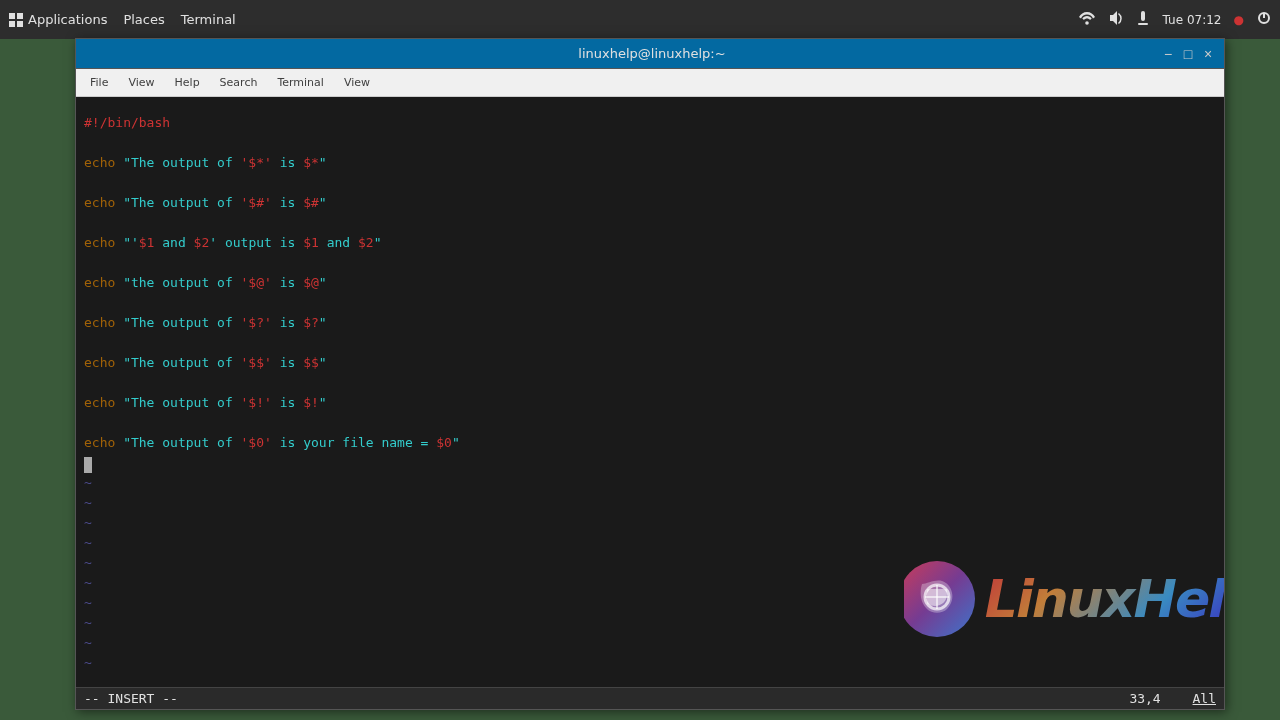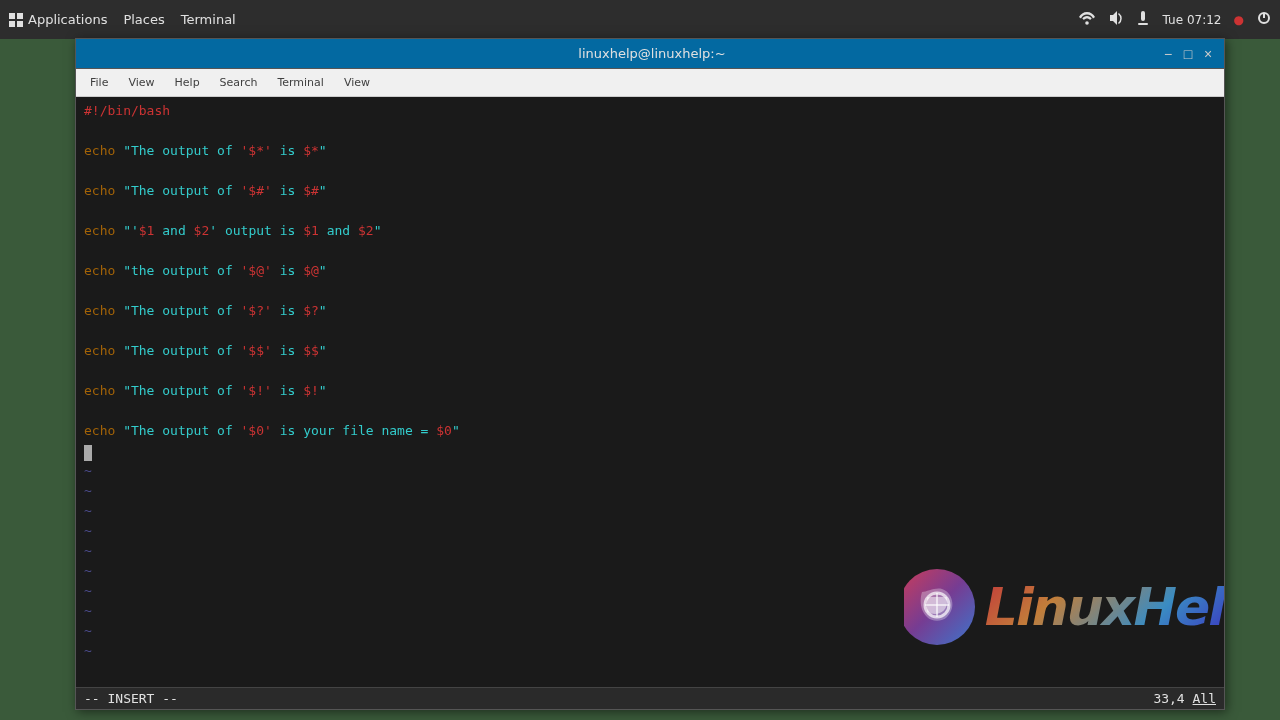--- a/index.html
+++ b/index.html
@@ -113,21 +113,21 @@
     
     .editor-area {
       flex: 1;
       display: flex;
       overflow: hidden;
       background: #1a1a1a;
       position: relative;
     }
     .editor-content {
       flex: 1;
-      padding: 4px 8px;
+      padding: 16px 8px;
       font-family: 'DejaVu Sans Mono', 'Courier New', monospace;
       font-size: 13px;
       line-height: 1.5;
       overflow-y: auto;
       color: #ffffff;
     }
 
     
     .line {
       white-space: pre;
@@ -162,21 +162,21 @@
       font-family: 'DejaVu Sans Mono', 'Courier New', monospace;
       font-size: 13px;
       border-top: 1px solid #444;
     }
     .status-left { flex: 1; }
     .status-right { color: #e0e0e0; }
 
     
     .logo-watermark {
       position: absolute;
-      bottom: 30px;
+      bottom: 38px;
       right: 0;
       width: 320px;
       height: 100px;
       display: flex;
       align-items: center;
       justify-content: flex-end;
       overflow: hidden;
       pointer-events: none;
       padding-left: 48px;
     }
@@ -325,16 +325,16 @@
         <line x1="28" y1="38" x2="52" y2="38" stroke="white" stroke-width="2" opacity="0.6"></line>
       </svg>
       <span class="logo-text">LinuxHel</span>
     </div>
   </div>
 
   <div class="status-bar">
     <span class="status-left">-- INSERT --</span>
     <span class="status-right">
       <span>33,4</span>
-      <span style="text-decoration:underline;">All</span>
+      <span style="margin-left:24px;text-decoration:underline;">All</span>
     </span>
   </div>
 </div>
 
 </body></html>

